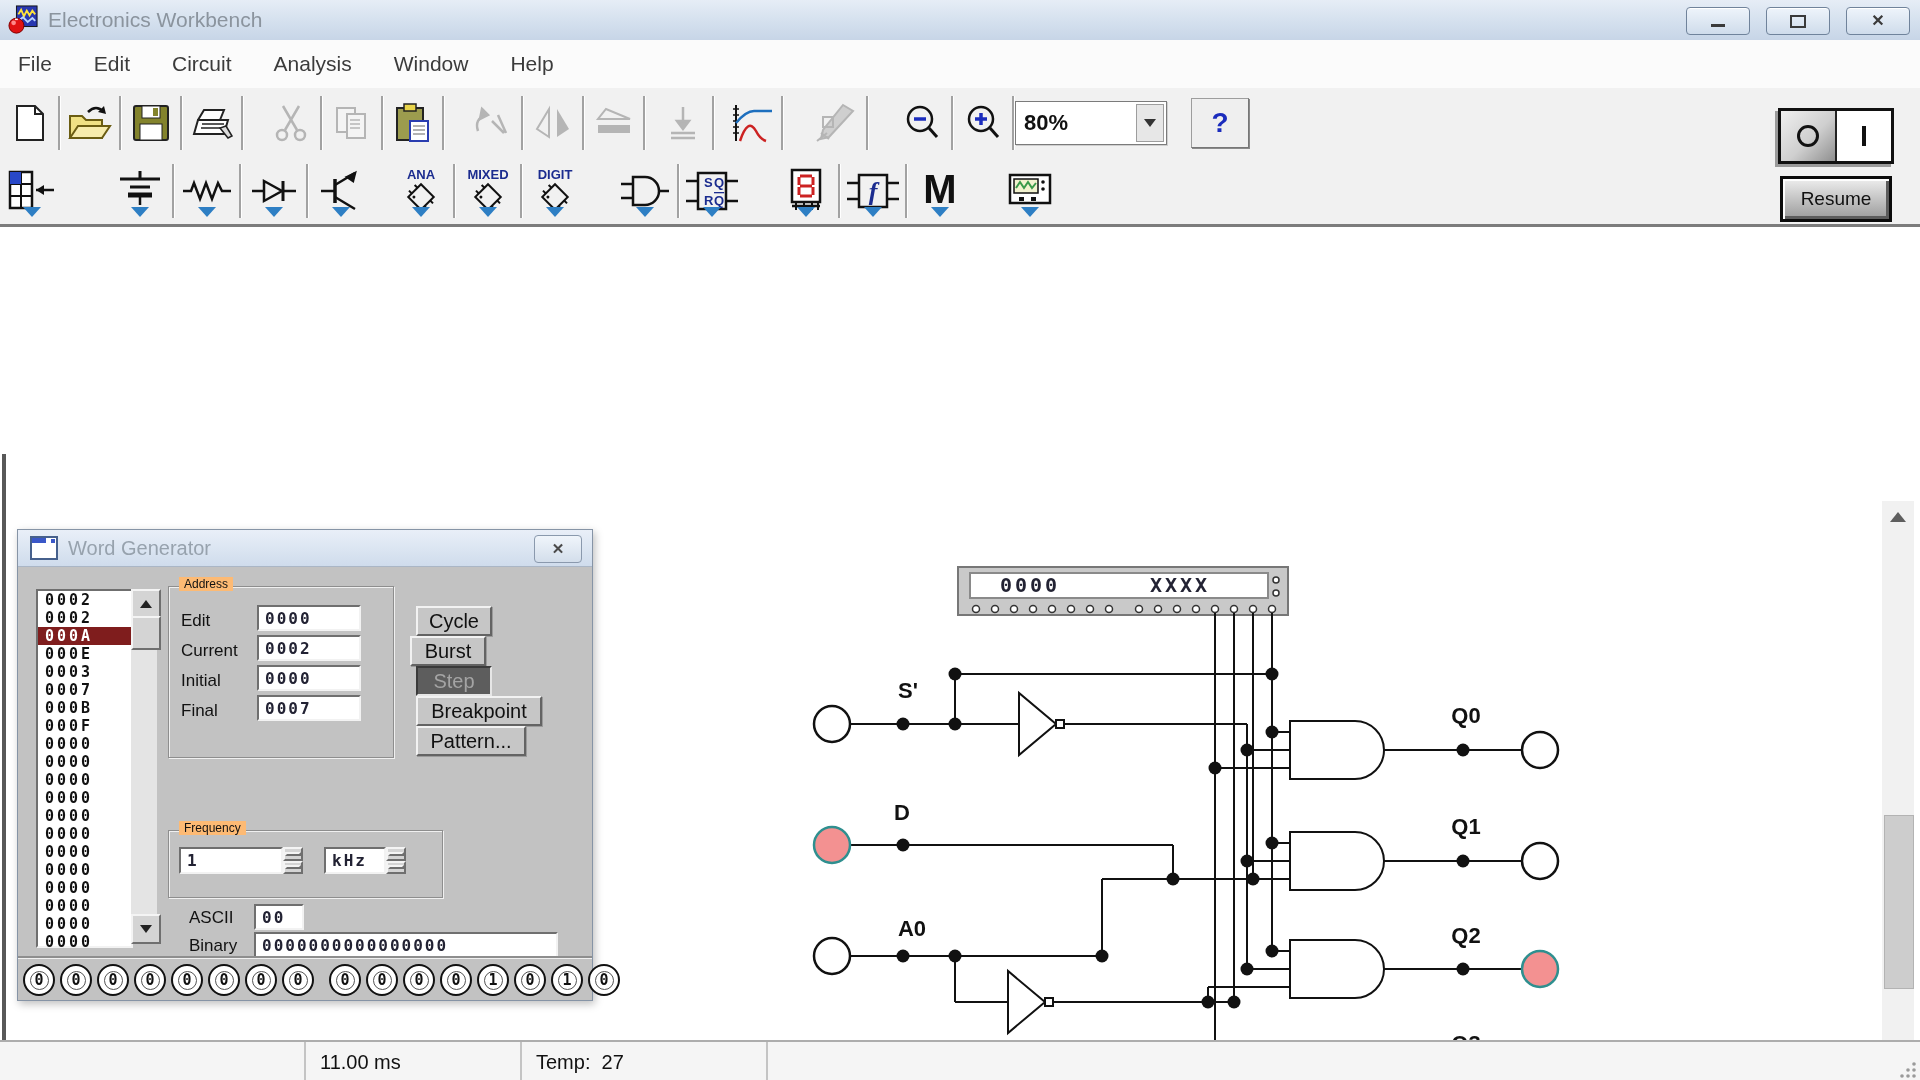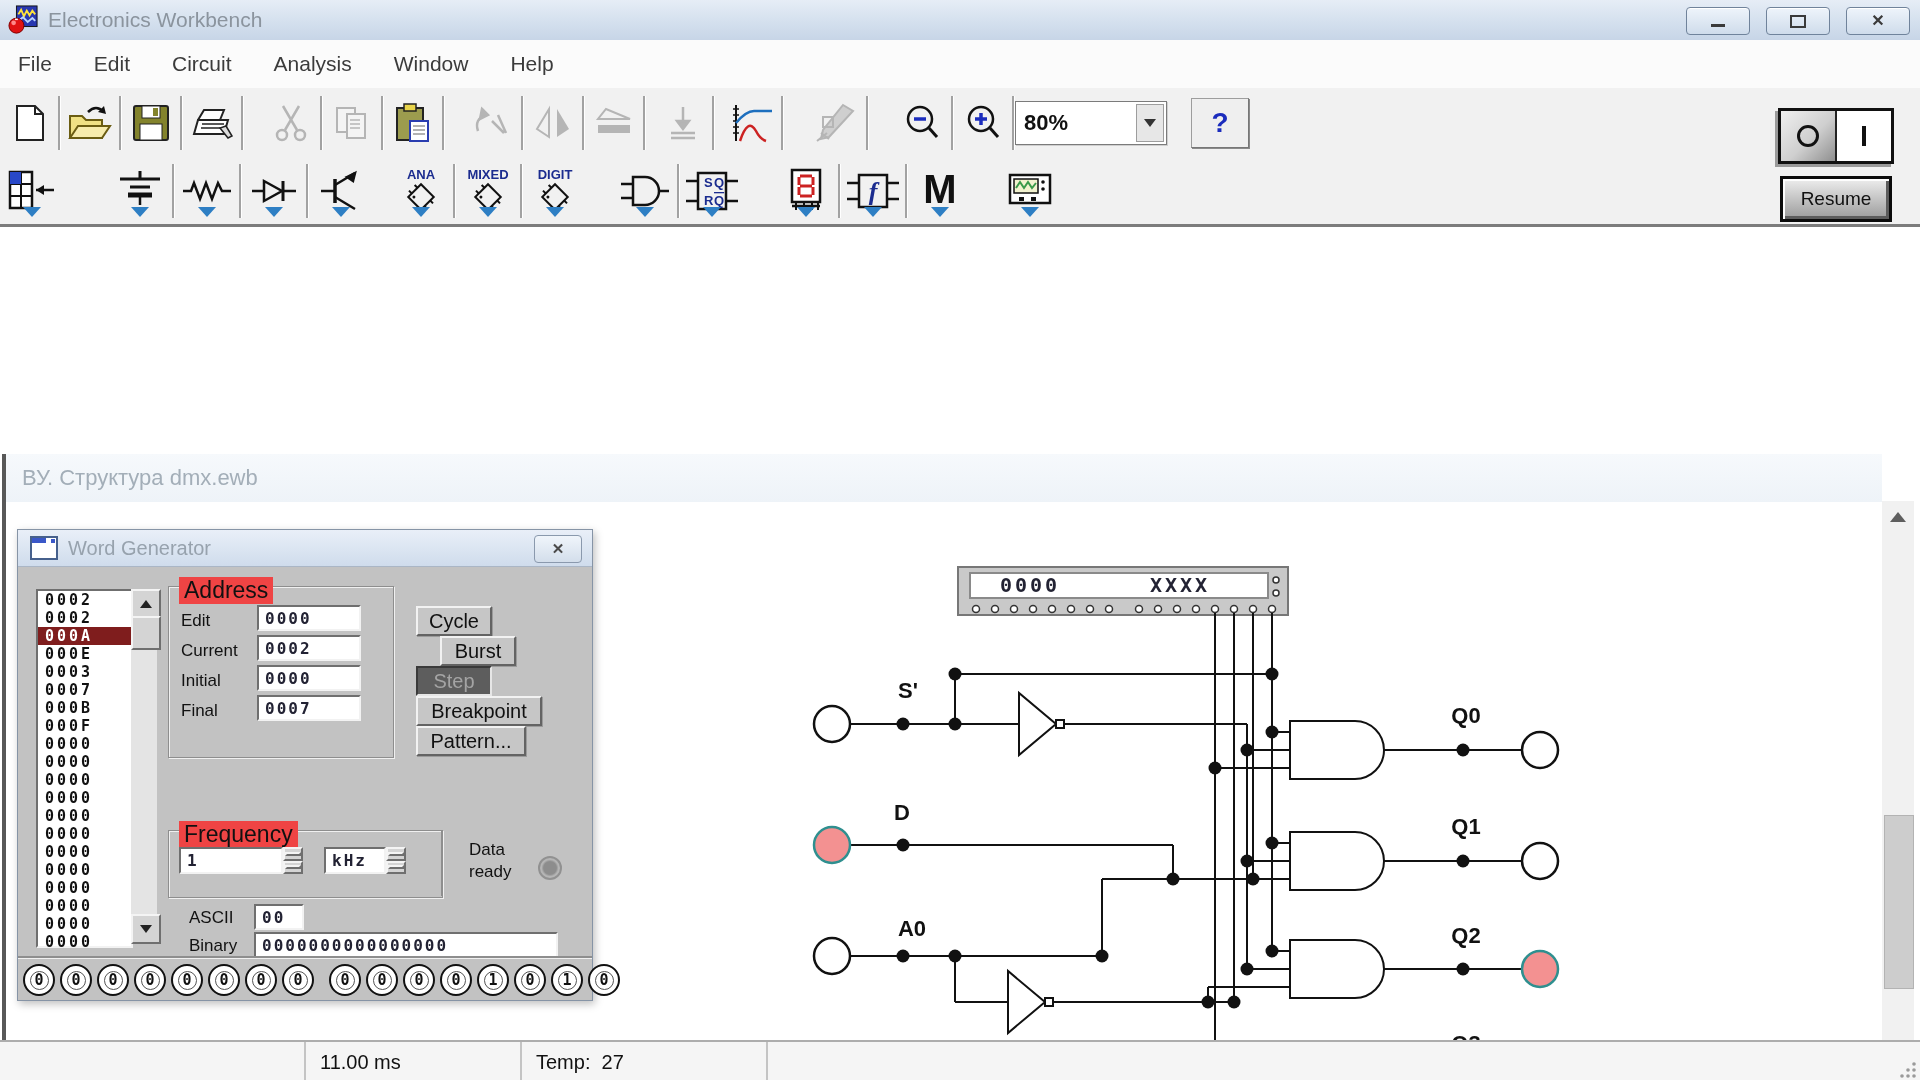--- a/index.html
+++ b/index.html
@@ -88,21 +88,21 @@
   .wg-row.sel{background:#7f1d1d;color:#fff;}
   #wg-list-scroll{position:absolute;left:113px;top:59px;width:26px;height:355px;background:#e4e4e4;}
   .mini-btn{position:absolute;left:0;width:26px;height:26px;background:#d4d4d4;
     border:2px solid;border-color:#f4f4f4 #6f6f6f #6f6f6f #f4f4f4;display:flex;align-items:center;justify-content:center;}
   .mini-tri-up{width:0;height:0;border-left:6px solid transparent;border-right:6px solid transparent;border-bottom:8px solid #222;}
   .mini-tri-down{width:0;height:0;border-left:6px solid transparent;border-right:6px solid transparent;border-top:8px solid #222;}
   #wg-list-thumb{position:absolute;left:0;top:27px;width:26px;height:30px;background:#d4d4d4;
     border:2px solid;border-color:#f4f4f4 #6f6f6f #6f6f6f #f4f4f4;}
   
   .groupbox{position:absolute;border:1px solid #8e8e8e;box-shadow:inset 1px 1px 0 #f0f0f0, 1px 1px 0 #f0f0f0;}
-  .group-label{position:absolute;top:-10px;left:10px;background:#ef4444;padding:0 5px;font-size:23px;color:#111;}
+  .group-label{position:absolute;top:-10px;left:10px;background:#fdba74;padding:0 5px;font-size:12px;color:#111;}
   .wg-field{background:#fff;border:2px solid;border-color:#6f6f6f #f2f2f2 #f2f2f2 #6f6f6f;
     font-family:"DejaVu Sans Mono",monospace;font-weight:bold;font-size:16px;letter-spacing:2px;color:#223;
     display:flex;align-items:center;padding-left:6px;box-sizing:border-box;}
   .wg-btn{position:absolute;background:#c6c6c6;border:2px solid;border-color:#f2f2f2 #636363 #636363 #f2f2f2;
     font-size:20px;color:#111;display:flex;align-items:center;justify-content:center;box-shadow:1px 1px 0 #9a9a9a;}
   .wg-btn.pressed{background:#5d5d5d;color:#a4a4a4;border-color:#3a3a3a #e6e6e6 #e6e6e6 #3a3a3a;box-shadow:none;}
   .lbl{position:absolute;font-size:17px;color:#111;}
   .led{position:absolute;width:20px;height:20px;border-radius:50%;border:2px solid #919191;
     background:radial-gradient(circle at 50% 50%,#8d8d8d 0 45%,#b5b5b5 60%);}
   .spin{position:absolute;width:20px;display:flex;flex-direction:column;}
@@ -468,23 +468,20 @@
         <div class="o-glyph"></div>
       </div>
     <div class="on">
         <div class="i-glyph"></div>
       </div>
   </div>
   <div id="resume-btn">Resume</div>
 
   <div id="workarea">
     <div id="left-edge"></div>
-    <div id="doc-strip">
-      <span id="doc-title">ВУ. Структура dmx.ewb</span>
-    </div>
 
     <svg id="circuit" viewBox="0 0 810 640">
 
       <g>
         <rect x="168" y="10" width="330" height="48" fill="#c9c9c9" stroke="#777" stroke-width="2"></rect>
         <rect x="180" y="16" width="298" height="25" fill="#fff" stroke="#8a8a8a" stroke-width="2"></rect>
         <text class="wg-text" x="240" y="35" text-anchor="middle">0000</text>
         <text class="wg-text" x="390" y="35" text-anchor="middle">XXXX</text>
         <circle cx="486" cy="23" r="3" fill="#fff" stroke="#333" stroke-width="1.5"></circle>
         <circle cx="486" cy="36" r="3" fill="#fff" stroke="#333" stroke-width="1.5"></circle>
@@ -686,21 +683,21 @@
       <div class="wg-field" style="position:absolute;left:88px;top:18px;width:104px;height:26px">0000</div>
       <span class="lbl" style="left:12px;top:54px">Current</span>
       <div class="wg-field" style="position:absolute;left:88px;top:48px;width:104px;height:26px">0002</div>
       <span class="lbl" style="left:12px;top:84px">Initial</span>
       <div class="wg-field" style="position:absolute;left:88px;top:78px;width:104px;height:26px">0000</div>
       <span class="lbl" style="left:12px;top:114px">Final</span>
       <div class="wg-field" style="position:absolute;left:88px;top:108px;width:104px;height:26px">0007</div>
     </div>
 
     <div class="wg-btn" style="left:398px;top:76px;width:72px;height:26px">Cycle</div>
-    <div class="wg-btn" style="left:422px;top:106px;width:72px;height:26px">Burst</div>
+    <div class="wg-btn" style="left:392px;top:106px;width:72px;height:26px">Burst</div>
     <div class="wg-btn pressed" style="left:398px;top:136px;width:72px;height:26px">Step</div>
     <div class="wg-btn" style="left:398px;top:166px;width:122px;height:26px">Breakpoint</div>
     <div class="wg-btn" style="left:398px;top:196px;width:106px;height:26px">Pattern...</div>
 
 
     <div class="groupbox" style="left:150px;top:300px;width:273px;height:66px">
       <span class="group-label">Frequency</span>
       <div class="wg-field" style="position:absolute;left:10px;top:16px;width:104px;height:27px">1</div>
       <div class="spin" style="left:114px;top:16px;height:27px">
           <div>
@@ -712,25 +709,20 @@
         </div>
       <div class="wg-field" style="position:absolute;left:155px;top:16px;width:62px;height:27px">kHz</div>
       <div class="spin" style="left:217px;top:16px;height:27px">
           <div>
             <div class="sp-up"></div>
           </div>
           <div>
             <div class="sp-dn"></div>
           </div>
         </div>
-    </div>
-    <div style="position:absolute;left:423px;top:300px;width:128px;height:66px;border-left:2px solid #8e8e8e">
-      <span class="lbl" style="left:26px;top:10px">Data</span>
-      <span class="lbl" style="left:26px;top:32px">ready</span>
-      <div class="led" style="left:95px;top:26px"></div>
     </div>
 
     <span class="lbl" style="left:171px;top:378px">ASCII</span>
     <div class="wg-field" style="position:absolute;left:236px;top:374px;width:50px;height:26px">00</div>
     <span class="lbl" style="left:171px;top:406px">Binary</span>
     <div class="wg-field" style="position:absolute;left:236px;top:402px;width:304px;height:26px">0000000000000000</div>
 
     <div id="wg-bits">
 
     <div class="bit">

